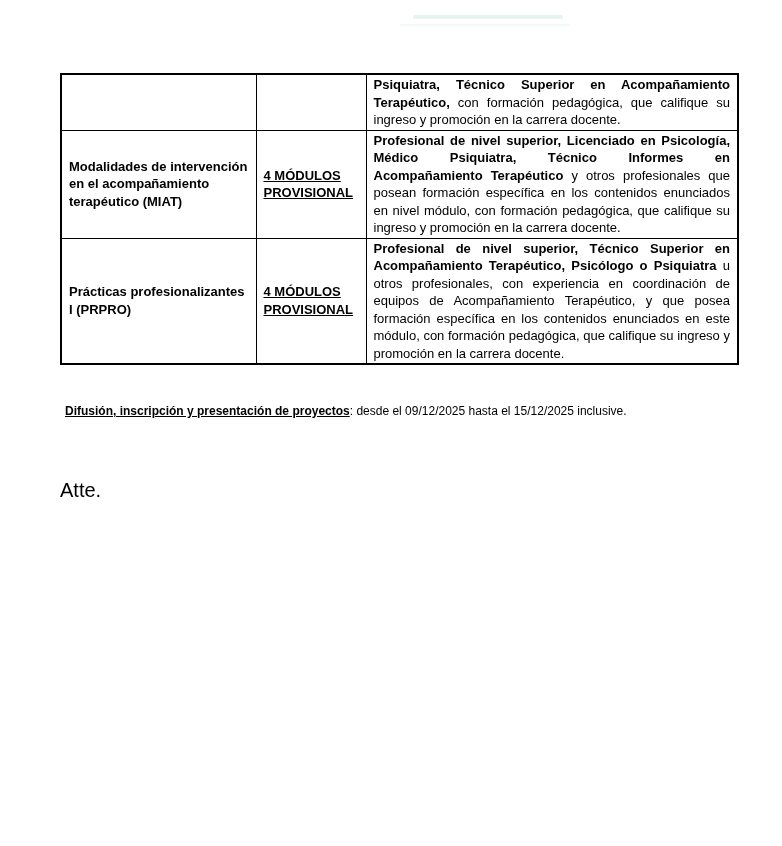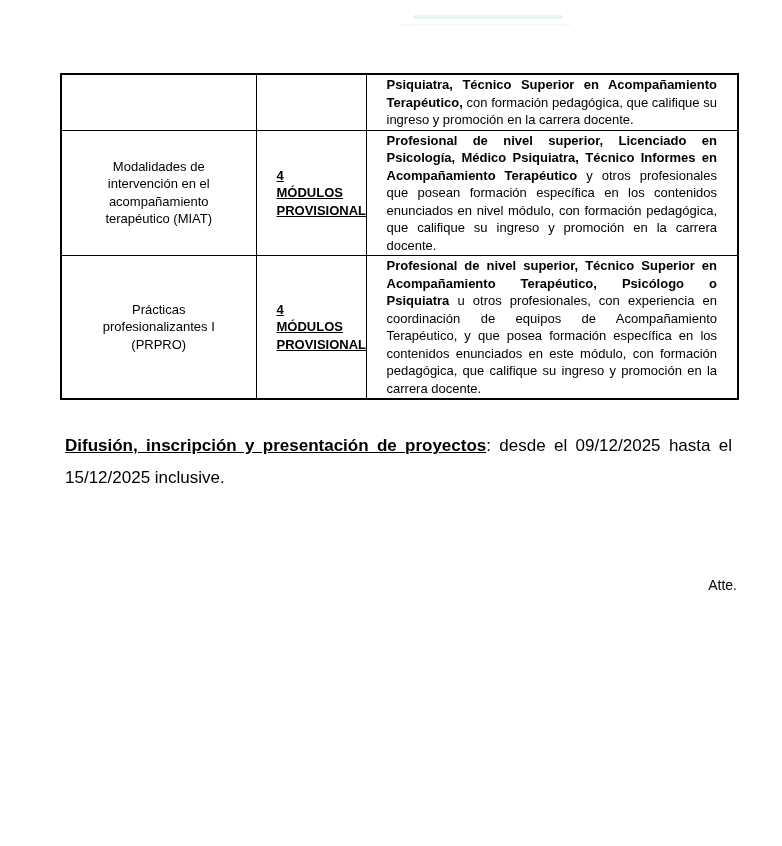--- a/index.html
+++ b/index.html
@@ -33,54 +33,54 @@
     width: 677px;
   }
   table.course-table {
     border-collapse: collapse;
     table-layout: fixed;
     width: 677px;
     border: 2px solid #000000;
   }
   table.course-table td {
     border: 1px solid #000000;
-    padding: 1px 20px;
+    padding: 1px 7px;
     vertical-align: middle;
     font-size: 13px;
     line-height: 17.5px;
     overflow: hidden;
   }
   col.c1 { width: 195px; }
   col.c2 { width: 110px; }
   col.c3 { width: 372px; }
   tr.r1 { height: 53px; }
   tr.r2 { height: 105px; }
   tr.r3 { height: 126px; }
-  td.module-cell { font-weight: 400; padding-left: 6px; text-align: center; }
+  td.module-cell { font-weight: 700; padding-left: 6px; }
   td.duration-cell { font-weight: 700; text-align: left; text-decoration: underline; }
   td.profile-cell { text-align: justify; }
   .bold { font-weight: 700; }
   .para {
     width: 667px;
     margin: 0 16px 0 5px;
     text-align: justify;
-    font-size: 17px;
+    font-size: 12px;
     line-height: 32px;
   }
   .para1 { margin-top: 30px; }
   .para2 { margin-top: 1px; }
   .label {
     font-weight: 700;
     text-decoration: underline;
   }
   .closing {
-    margin-top: 82px;
+    margin-top: 54px;
     width: 677px;
-    text-align: right;
-    font-size: 14px;
+    text-align: left;
+    font-size: 20px;
     line-height: 18px;
   }
 </style>
 </head>
 <body>
 
 <div class="page">
 
   <div class="artifact-line-1"></div>
   <div class="artifact-line-2"></div>

